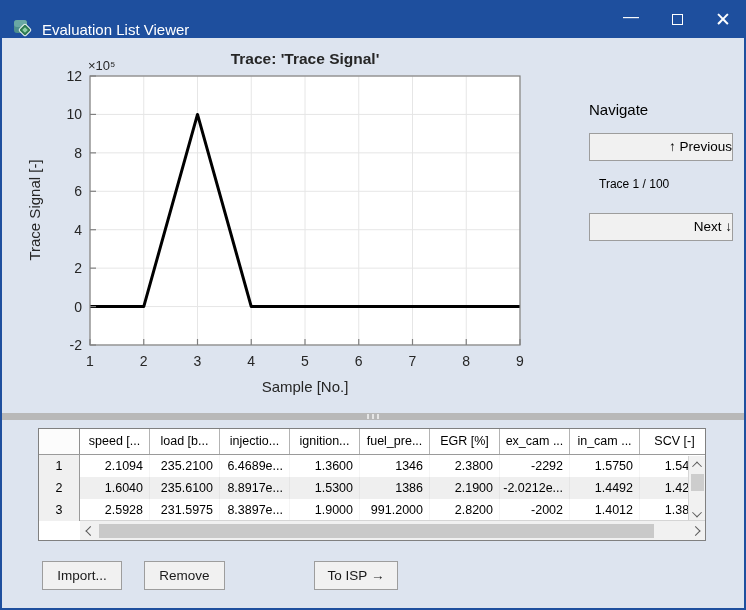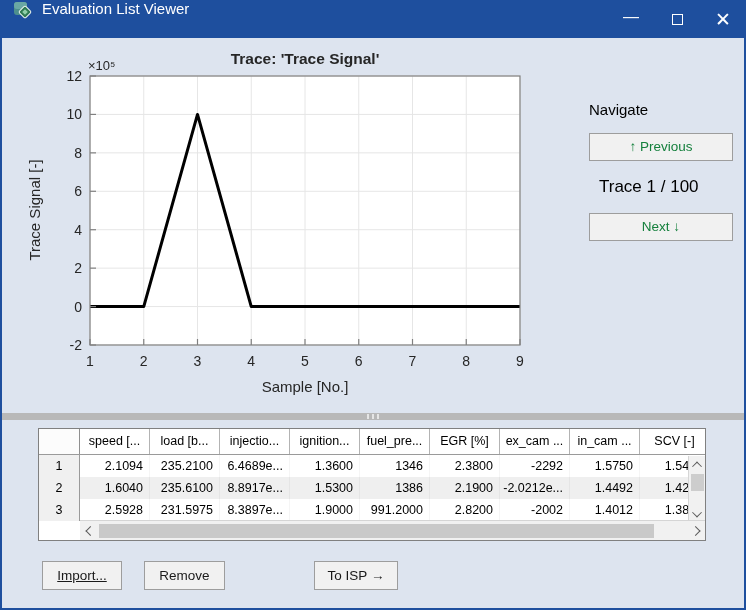--- a/index.html
+++ b/index.html
@@ -9,21 +9,21 @@
   #window {
     position:relative; width:746px; height:610px;
     background:#dde4ef;
     border:2px solid #1e4f9e; border-top:none;
     overflow:hidden;
   }
 
   
   .titlebar {
     position:absolute; left:-2px; top:0; width:746px; height:38px;
-    background:#1e4f9e; display:flex; align-items:flex-start;
+    background:#1e4f9e; display:flex; align-items:flex-end;
   }
   .titlebar .app-icon { margin-left:13px; width:20px; height:20px; flex:0 0 auto; }
   .titlebar .title { color:#ffffff; font-size:15px; margin-left:9px; }
   .win-controls { margin-left:auto; display:flex; height:100%; }
   .win-btn {
     width:46px; height:100%; display:flex; align-items:center; justify-content:center;
     color:#ffffff; font-size:15px; cursor:default;
   }
   .win-btn .sq { width:11px; height:11px; border:1.4px solid #fff; }
   .win-btn.min span { position:relative; top:-2px; font-size:16px; }
@@ -31,25 +31,25 @@
 
   
   #chart { position:absolute; left:22px; top:40px; }
   #chart text { fill:#262626; }
 
   
   .nav-heading { position:absolute; left:587px; top:101px; font-size:15px; font-weight:normal; color:#000; }
   .nav-btn {
     position:absolute; left:587px; width:144px; height:28px;
     background:#f1f1f1; border:1px solid #9d9d9d;
-    font-size:13.5px; color:#15803d; text-align:center; line-height:26px;
+    font-size:13.5px; color:#000000; text-align:right; line-height:26px;
   }
   #btn-previous { top:133px; }
   #btn-next { top:213px; }
-  .trace-counter { position:absolute; left:597px; top:177px; font-size:17px; color:#000; }
+  .trace-counter { position:absolute; left:597px; top:177px; font-size:12px; color:#000; }
 
   
   .splitter { position:absolute; left:-2px; top:413px; width:746px; height:7px; background:#b8b8b8; }
   .grip { position:absolute; left:50%; top:1px; transform:translateX(-50%); display:flex; gap:3px; }
   .grip i { display:block; width:2px; height:5px; background:#e6e6e6; }
 
   
   .table-wrap {
     position:absolute; left:36px; top:428px; width:668px; height:113px;
     background:#ffffff; border:1px solid #808080; overflow:hidden;
@@ -90,21 +90,21 @@
   .chev.down  { transform:translate(-50%,-70%) rotate(225deg); }
   .chev.left  { transform:translate(-30%,-50%) rotate(-45deg); }
   .chev.rightc{ transform:translate(-70%,-50%) rotate(135deg); }
 
   
   .action-btn {
     position:absolute; top:561px; height:29px;
     background:#f1f1f1; border:1px solid #9d9d9d;
     font-size:13.5px; color:#1a1a1a; text-align:center; line-height:27px;
   }
-  #btn-import { left:40px;  width:80px;text-decoration:underline; }
+  #btn-import { left:40px;  width:80px; }
   #btn-remove { left:142px; width:81px; }
   #btn-export { left:221px; width:80px; }
   #btn-toisp  { left:312px; width:84px; }
   #btn-fromisp{ left:403px; width:86px; }
 </style>
 </head>
 <body>
 
 <div id="window">
 

